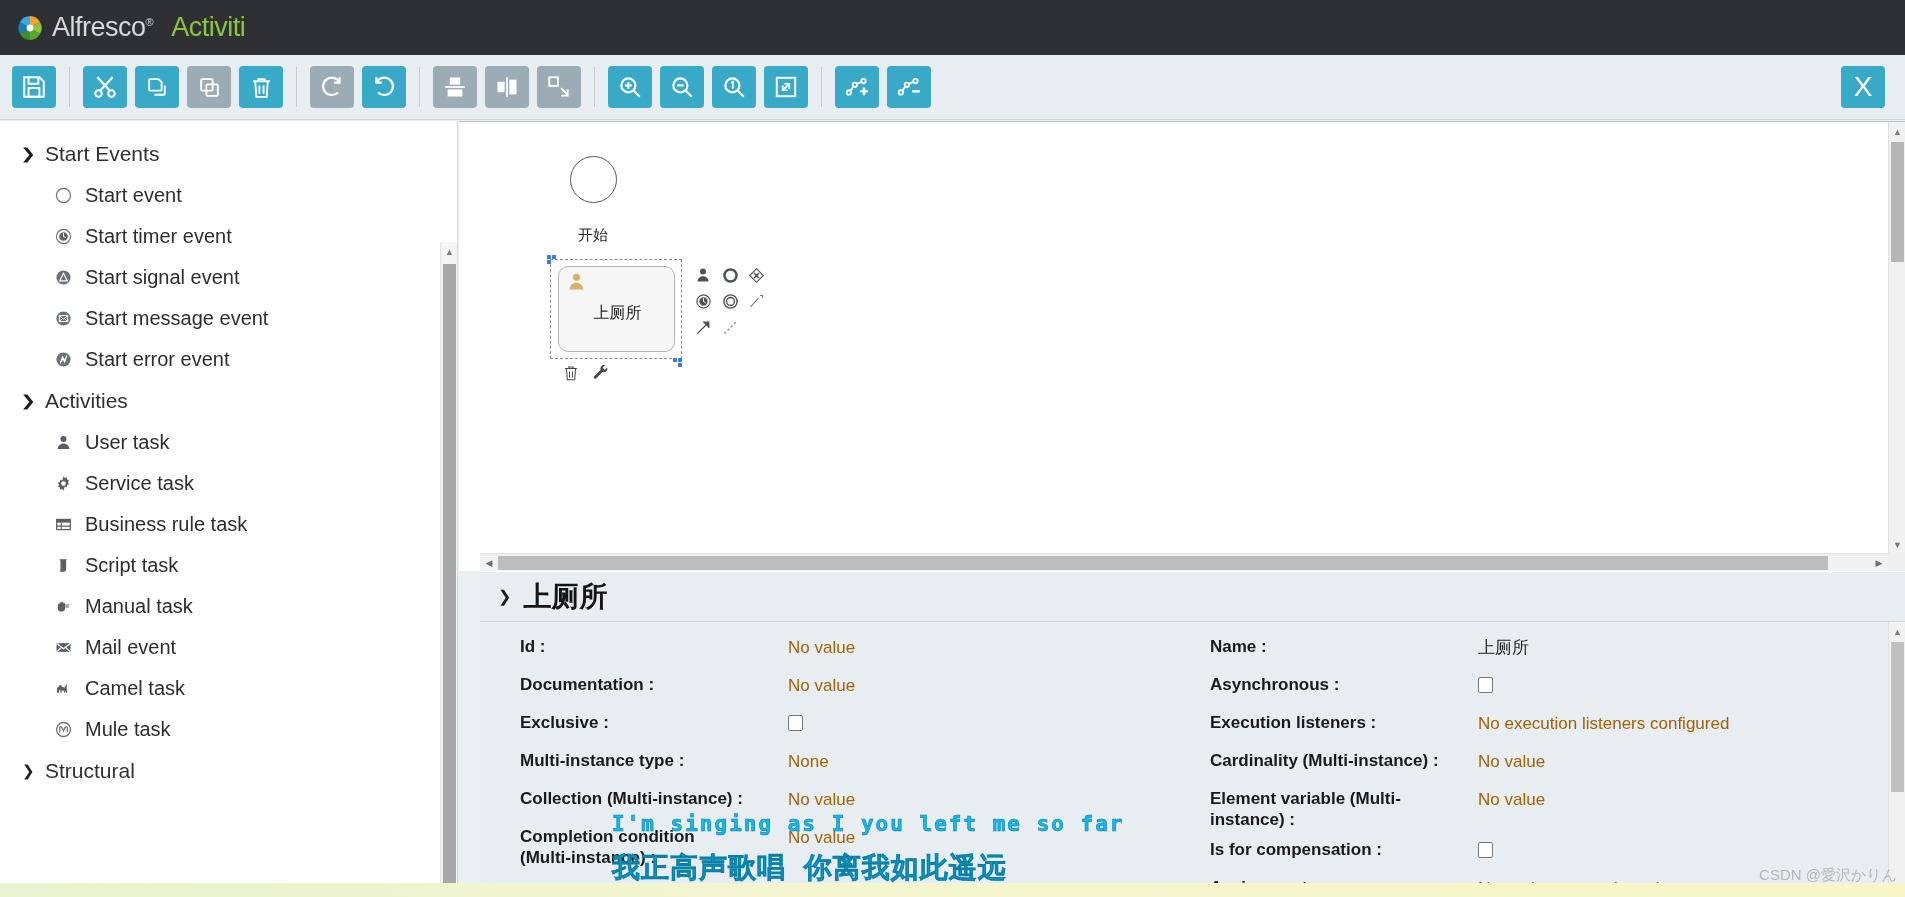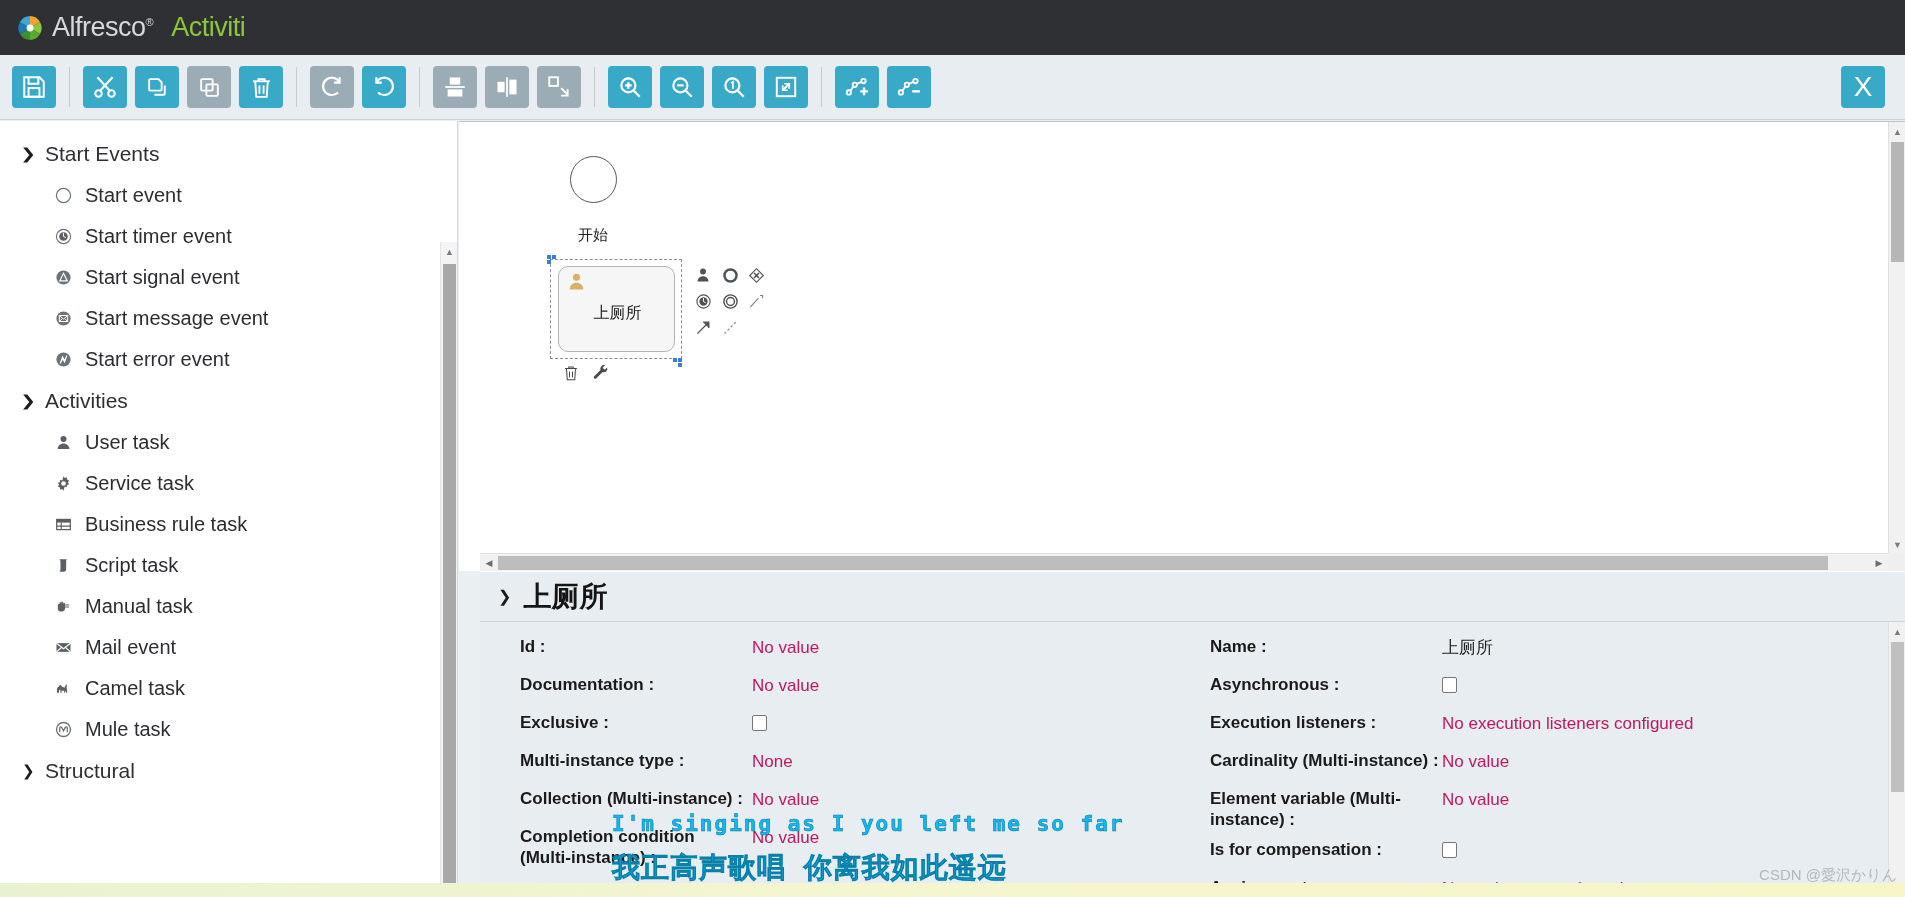--- a/index.html
+++ b/index.html
@@ -256,33 +256,34 @@
   }
   .props-col {
     width: 690px;
     padding-top: 10px;
     box-sizing: border-box;
   }
   .prop-row {
     display: flex; align-items: flex-start;
     min-height: 30px;
     padding: 4px 0;
+    gap: 36px;
   }
   .prop-label {
     width: 272px;
     padding-left: 40px;
     font-size: 17px;
     font-weight: bold;
     color: #1a1a1a;
     box-sizing: border-box;
     line-height: 1.25;
   }
   .prop-value {
     font-size: 17px;
-    color: #be185d;
+    color: #a16207;
     line-height: 1.25;
     padding-top: 1px;
   }
   .prop-cn { color: #1d1d1d; }
   .cbx {
     width: 13px; height: 14px;
     border: 1px solid #767676;
     background: #fff;
     border-radius: 2px;
     display: inline-block;

